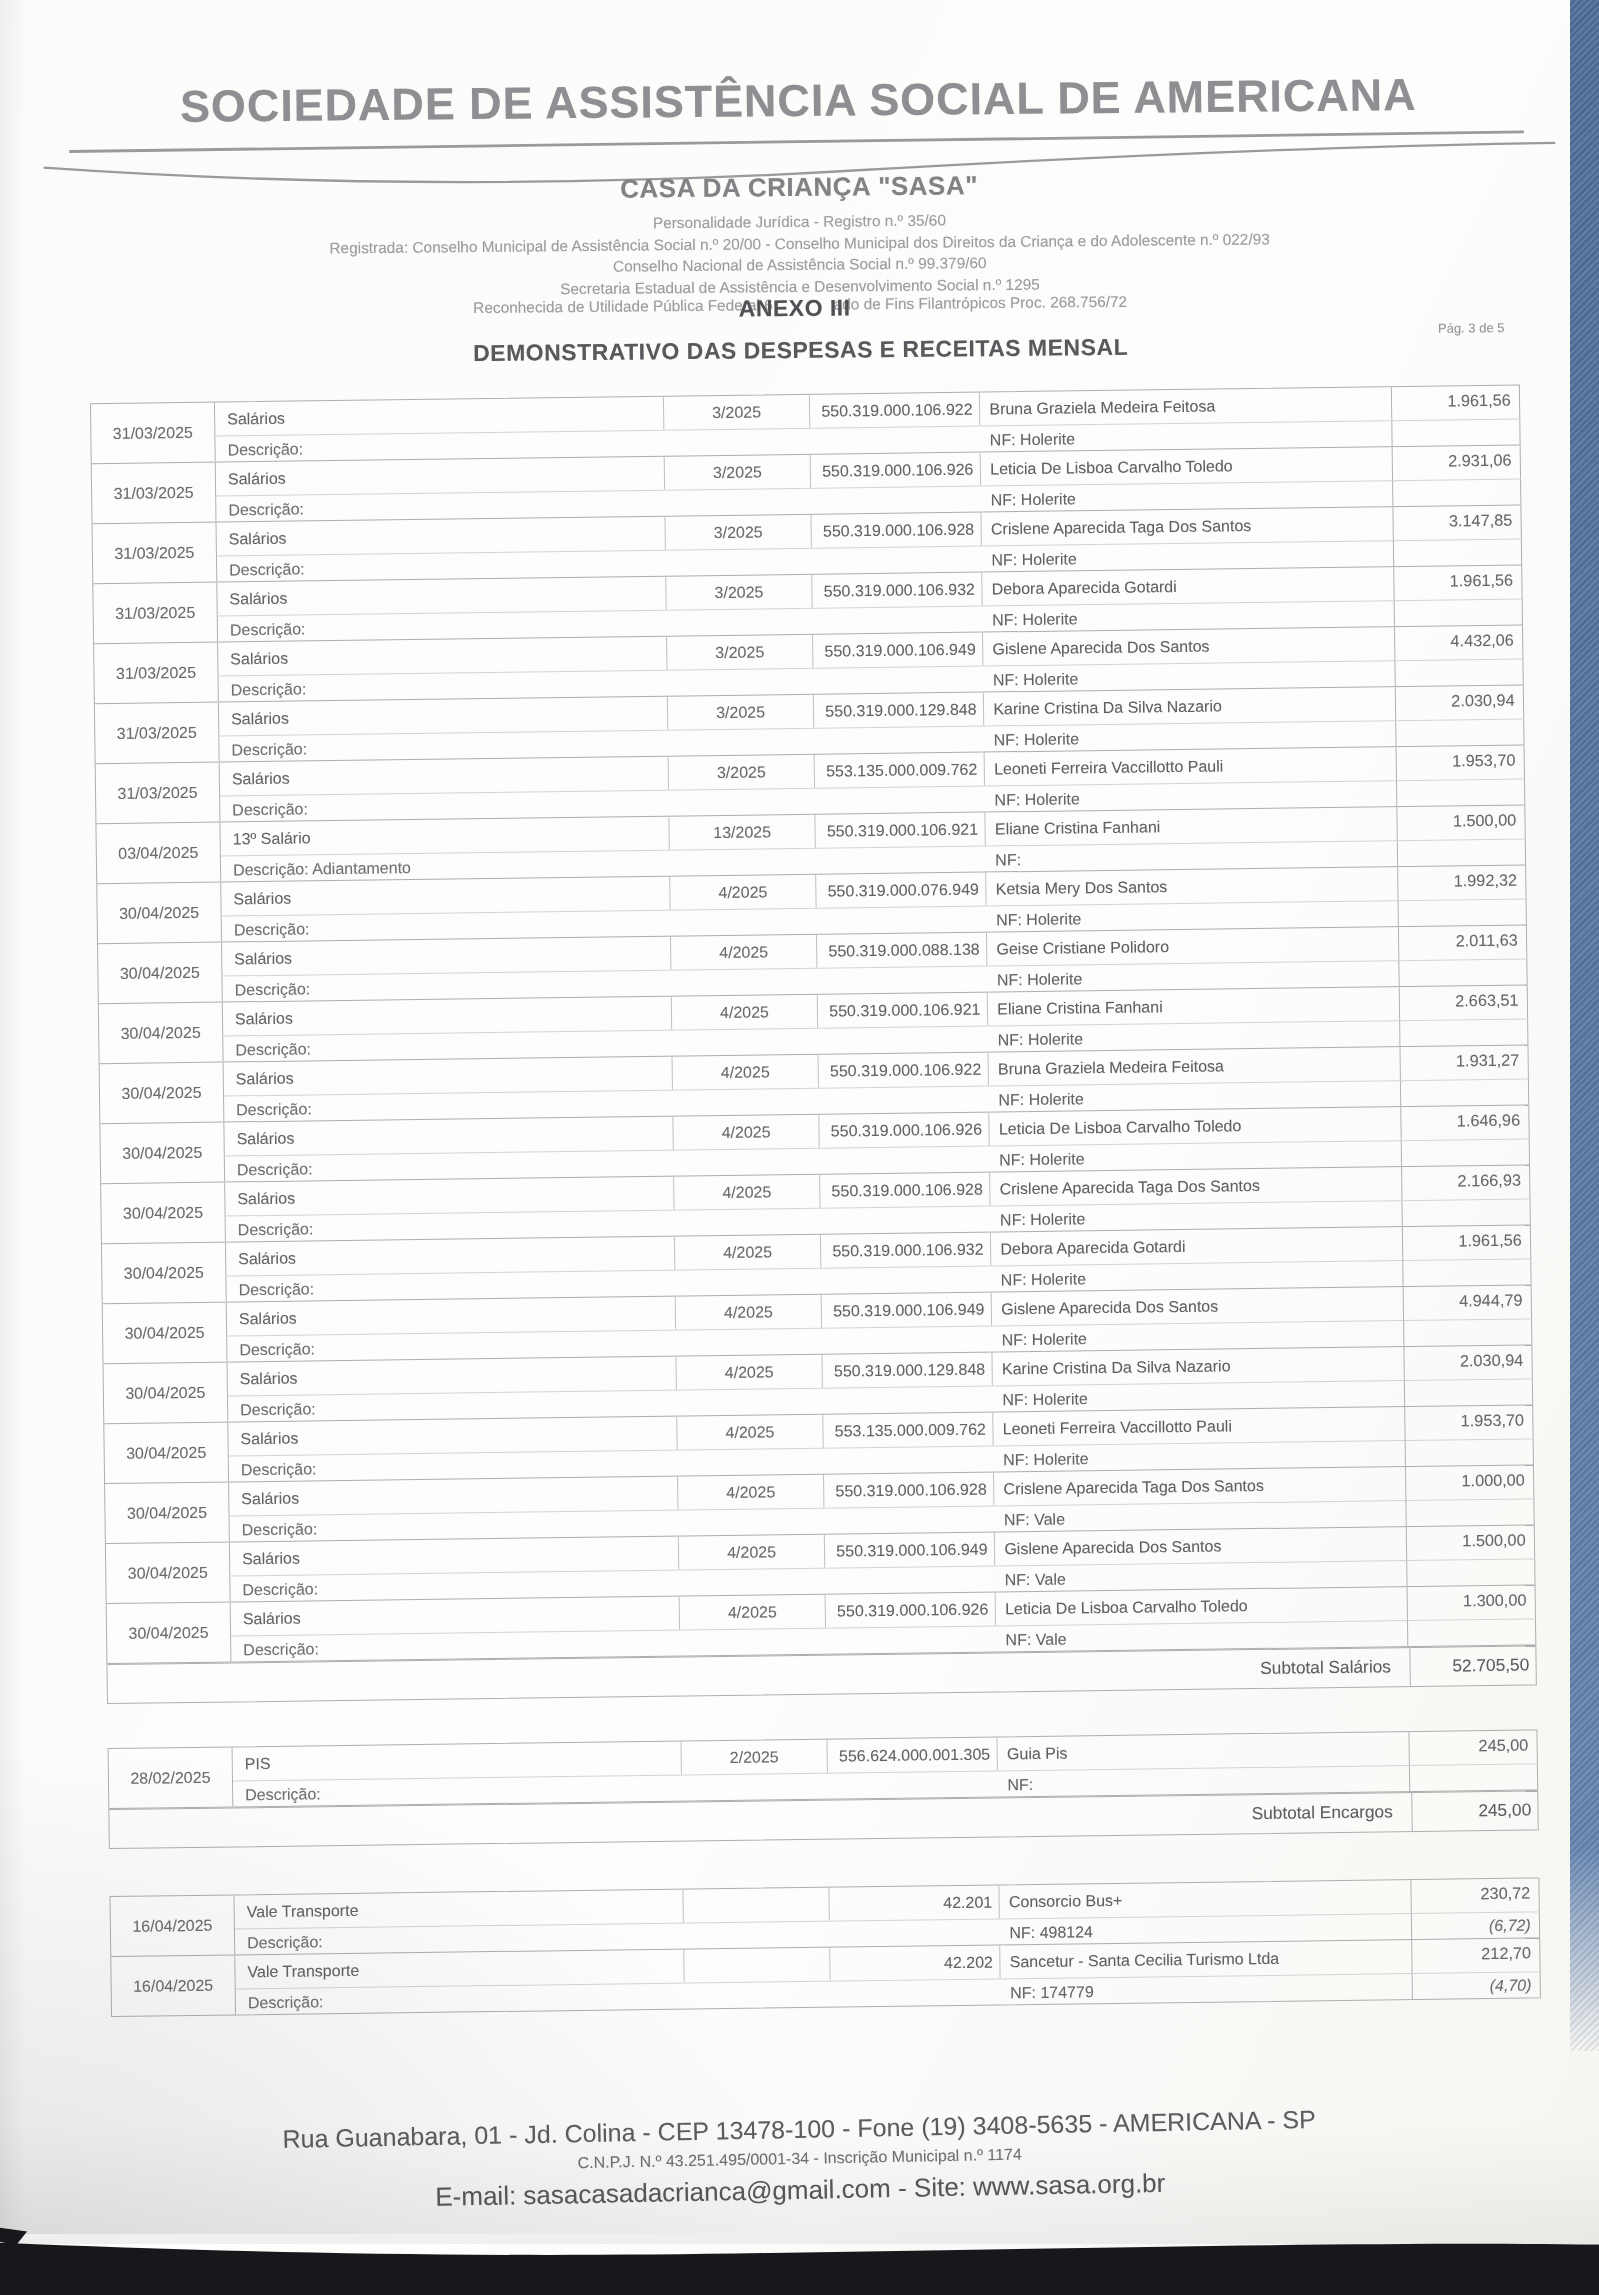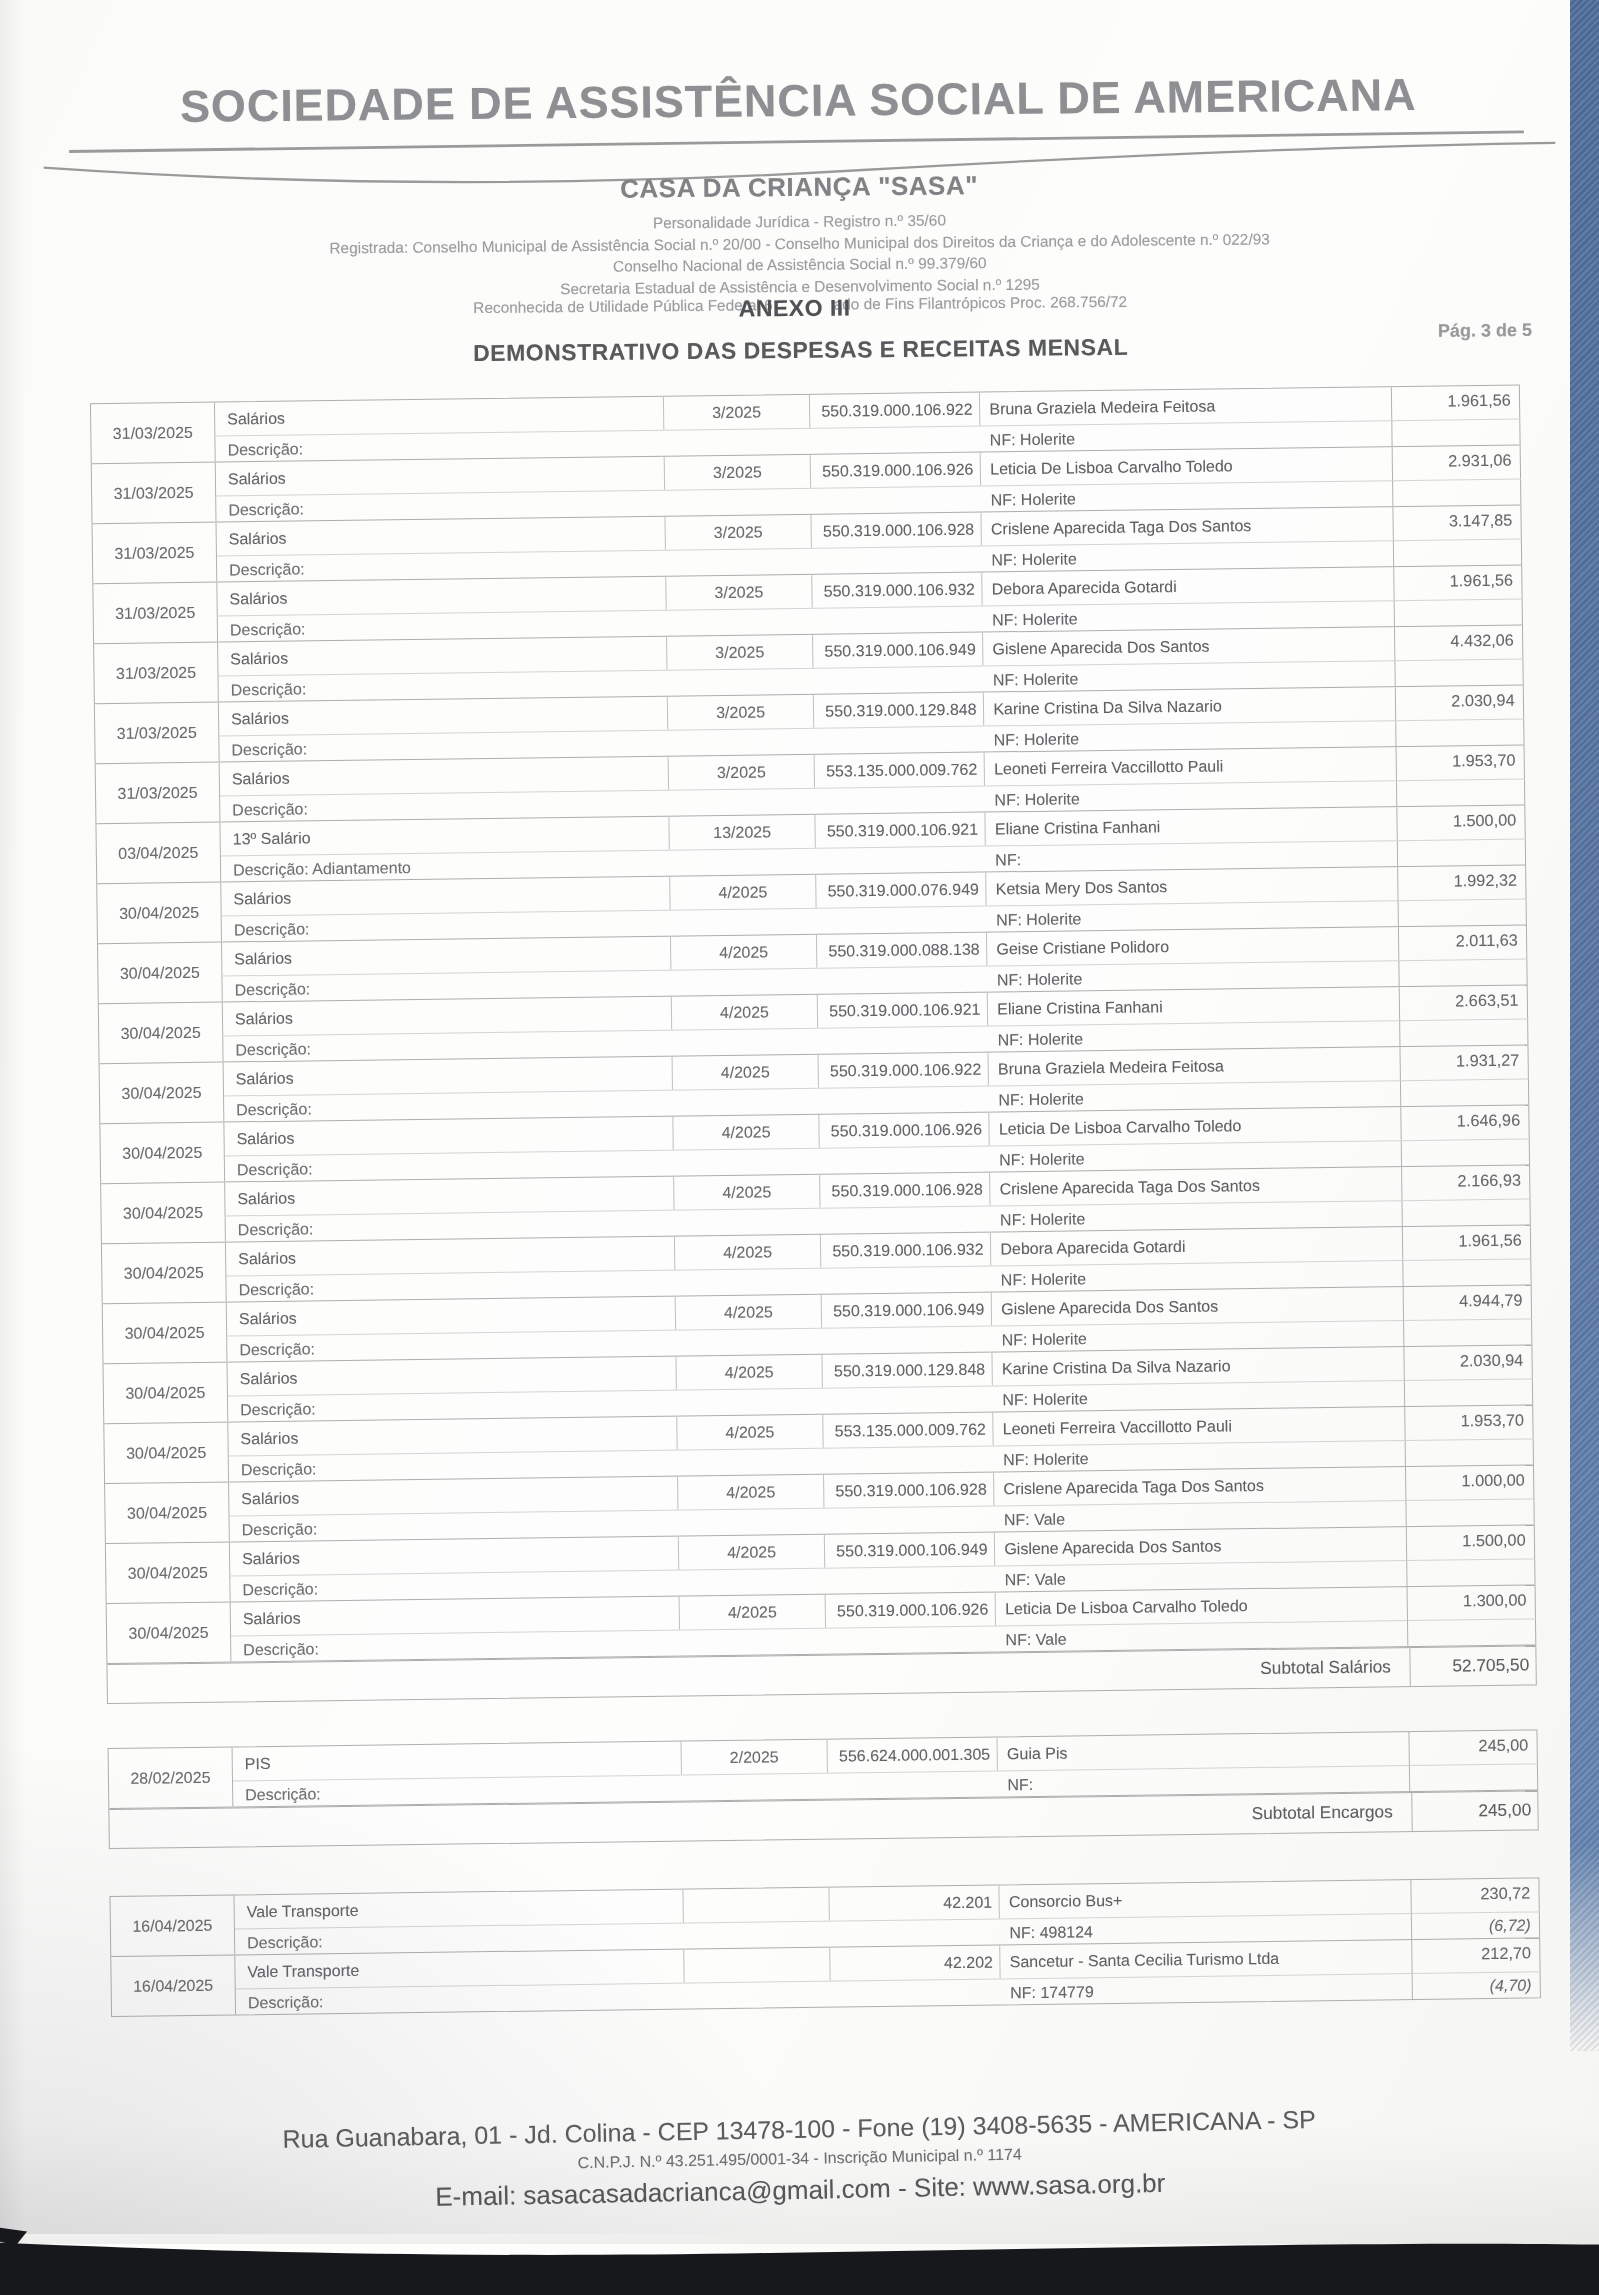--- a/index.html
+++ b/index.html
@@ -17,21 +17,21 @@
   .casa-title{position:absolute;top:172px;left:0;width:100%;text-align:center;
     font-size:26px;font-weight:700;color:#808285;letter-spacing:0.5px;}
   .reg-lines{position:absolute;top:211px;left:0;width:100%;text-align:center;
     font-size:15.4px;line-height:21.5px;color:#9b9da0;}
   .recognition{position:absolute;top:296px;left:0;width:100%;display:flex;
     justify-content:center;gap:61px;font-size:15.4px;color:#9b9da0;}
   .anexo{position:absolute;top:295px;left:50%;transform:translateX(-55%);
     font-size:23px;font-weight:700;color:#4f5154;letter-spacing:0.5px;}
   .doc-title{position:absolute;top:337px;left:0;width:100%;text-align:center;
     font-size:23px;font-weight:700;color:#57595c;letter-spacing:0.5px;}
-  .page-num{position:absolute;top:327px;left:1437px;font-size:18px;color:#97999c;font-weight:bold;}
+  .page-num{position:absolute;top:327px;left:1437px;font-size:13px;color:#97999c;}
   
   .tbl-rot{position:absolute;inset:0;transform:rotate(-0.75deg);transform-origin:800px 1167px;}
   .table-area{position:absolute;left:100px;top:394px;width:1430px;}
   .section{border:0.9px solid #aeaeae;background:rgba(255,255,255,0.25);}
   .section.gap1{margin-top:44px;}
   .section.gap2{margin-top:47px;}
   .record{
     display:grid;grid-template-columns:124px 448px 147px 170px 411px 129px;
     grid-template-rows:33px 26px;border-bottom:0.9px solid #adadad;
     font-size:16px;color:#626468;

